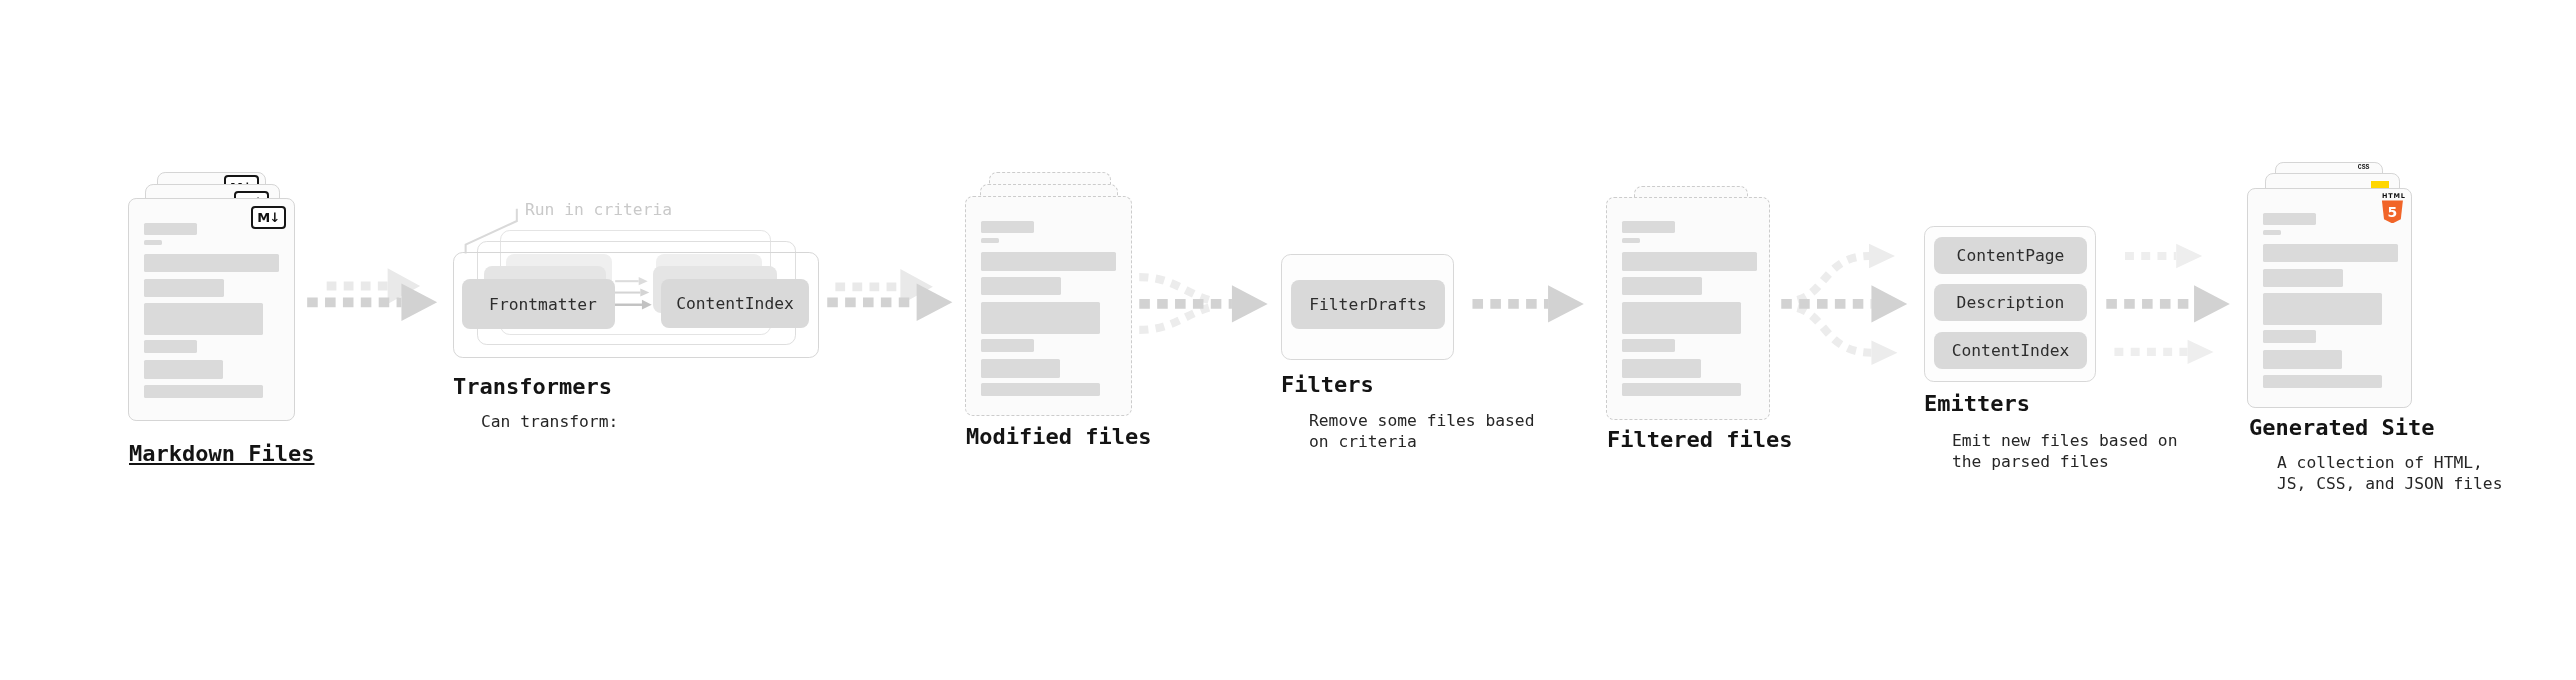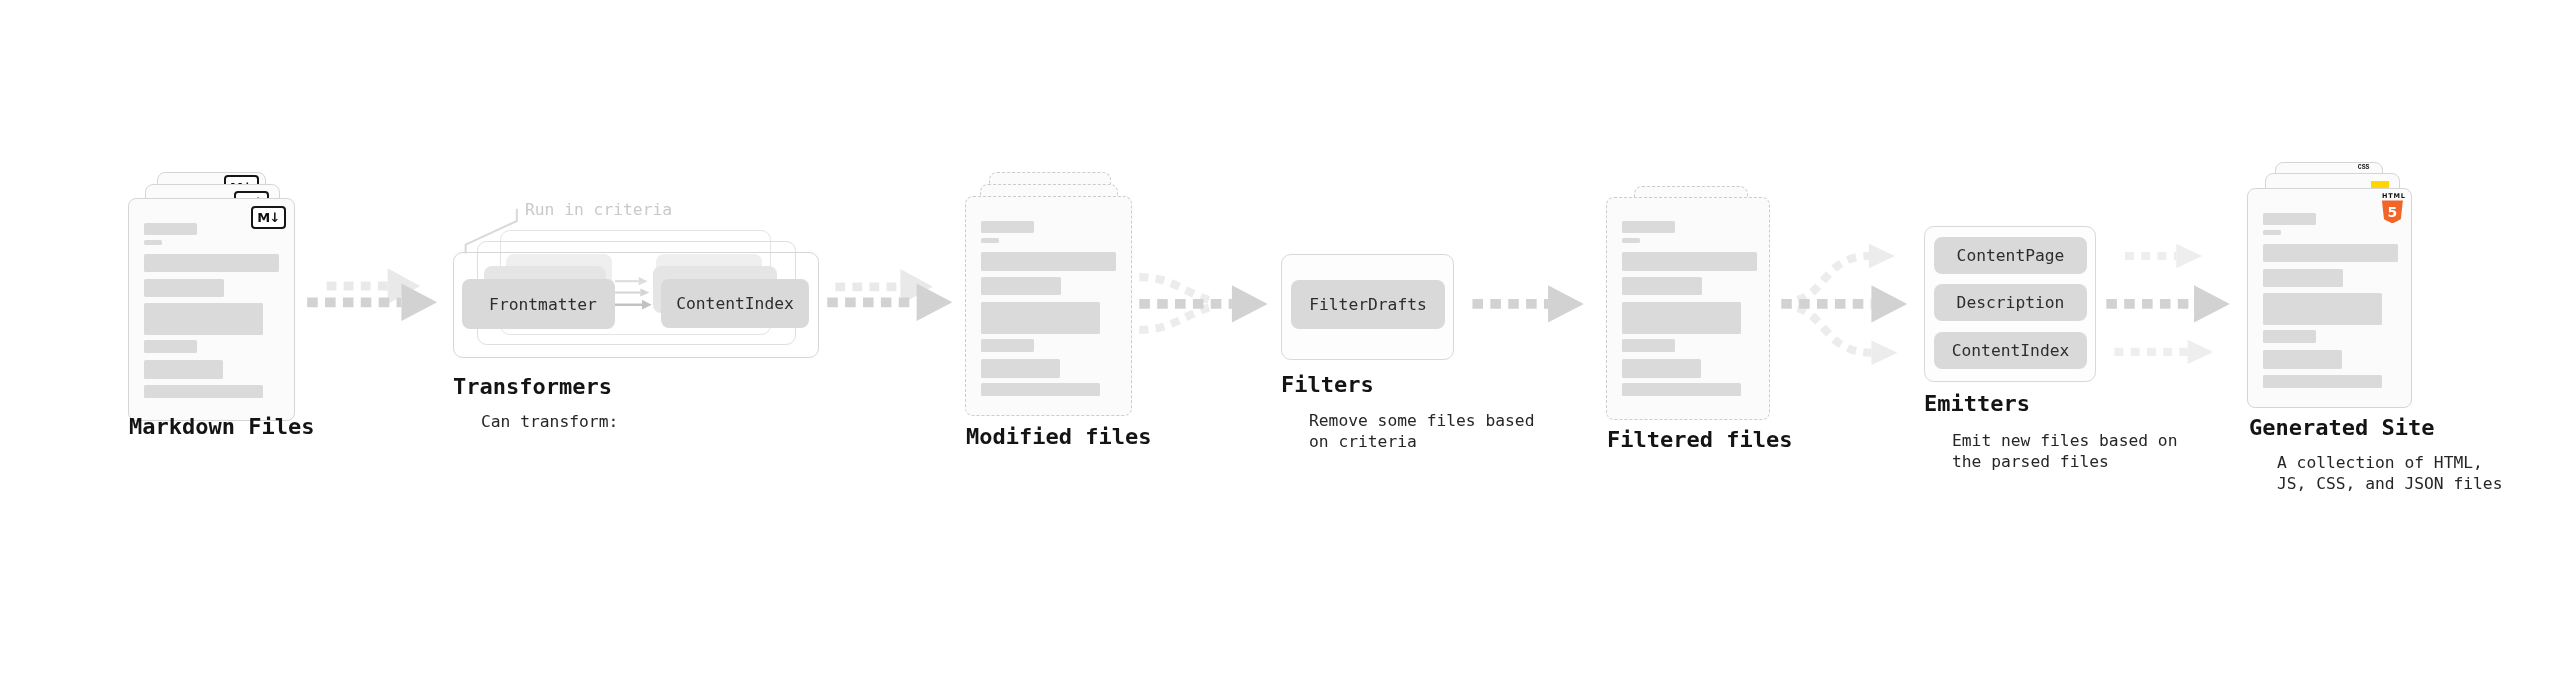--- a/index.html
+++ b/index.html
@@ -122,21 +122,21 @@
         <div class="bar b2"></div>
         <div class="bar b3"></div>
         <div class="bar b4"></div>
         <div class="bar b5"></div>
         <div class="bar b6"></div>
         <div class="bar b7"></div>
         <div class="bar b8"></div>
       </div>
     </div>
   </div>
-  <div class="h" style="left:129px;top:415px;">Markdown Files</div>
+  <div class="h" style="left:129px;top:442px;text-decoration:underline;">Markdown Files</div>
 
   <div class="annot" style="left:525px;top:201px;">Run in criteria</div>
   <div class="obox" style="left:500px;top:230px;width:271px;height:105px;border-color:#e4e4e4;"></div>
   <div class="obox" style="left:477px;top:241px;width:319px;height:104px;border-color:#dedede;"></div>
   <div class="pill ghost2" style="left:506px;top:254px;width:106px;height:46px;"></div>
   <div class="pill ghost2" style="left:656px;top:254px;width:106px;height:46px;"></div>
   <div class="pill ghost1" style="left:484px;top:266px;width:122px;height:47px;"></div>
   <div class="pill ghost1" style="left:653px;top:266px;width:124px;height:47px;"></div>
   <div class="obox" style="left:453px;top:252px;width:366px;height:106px;border-color:#d6d6d6;"></div>
   <div class="pill" style="left:462px;top:279px;width:144px;height:50px;padding-left:9px;">Frontmatter</div>

